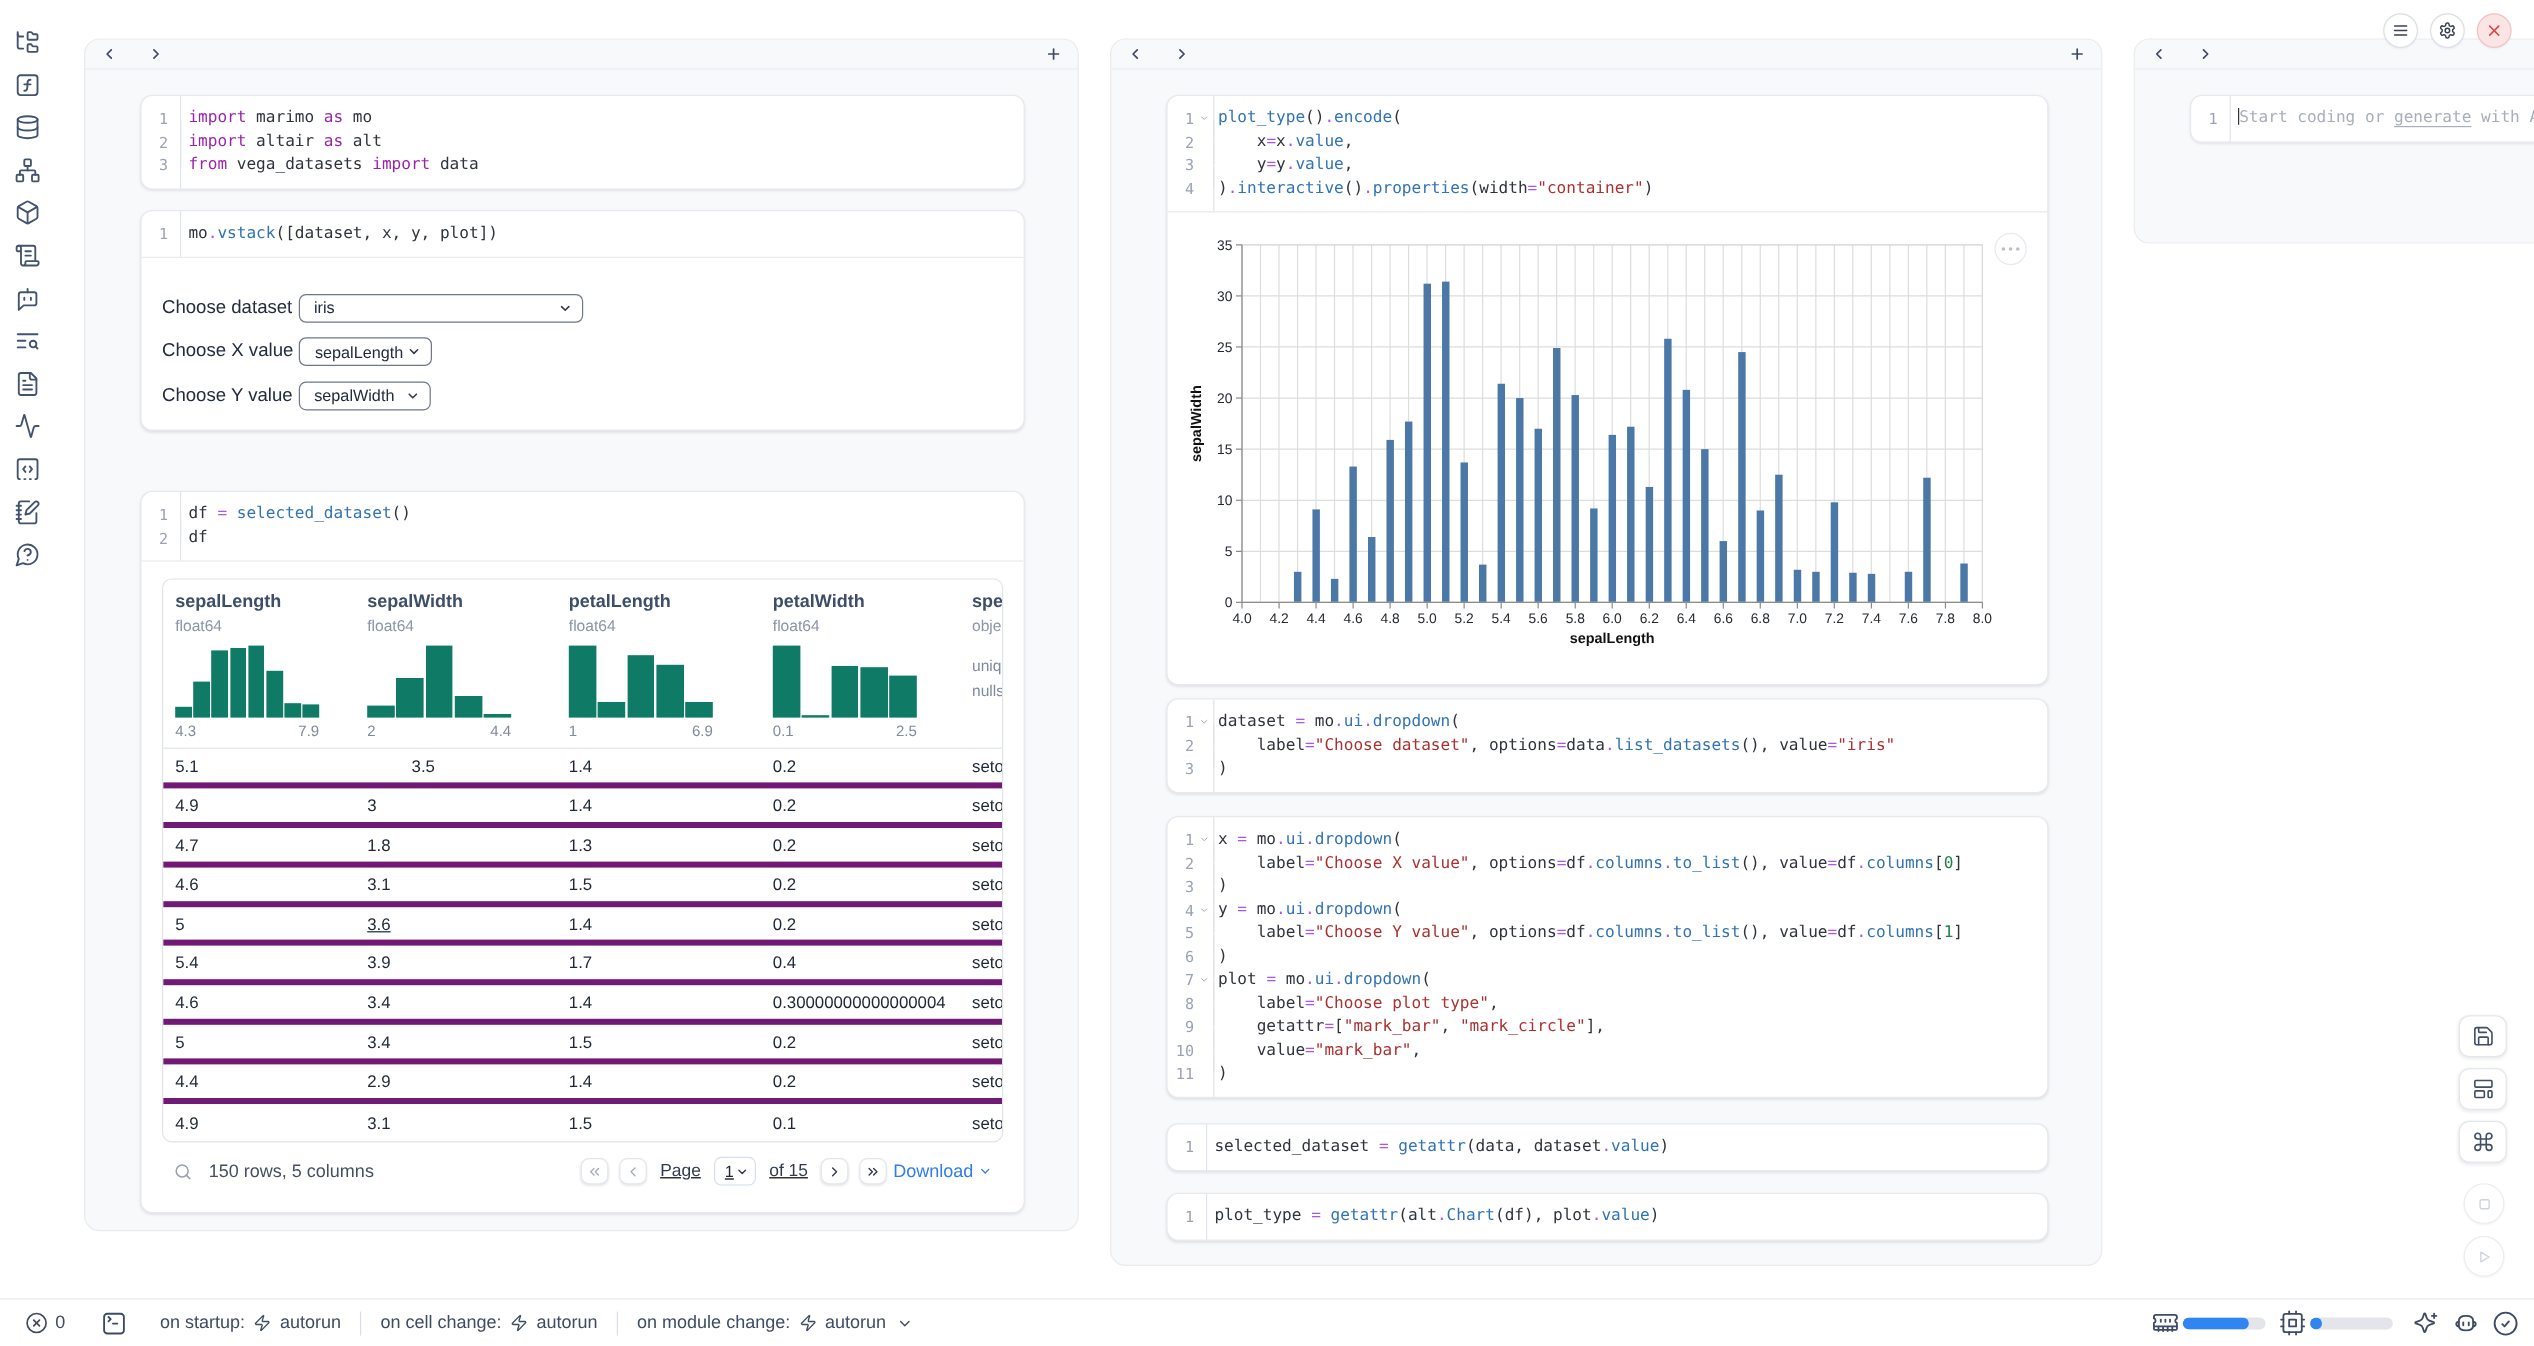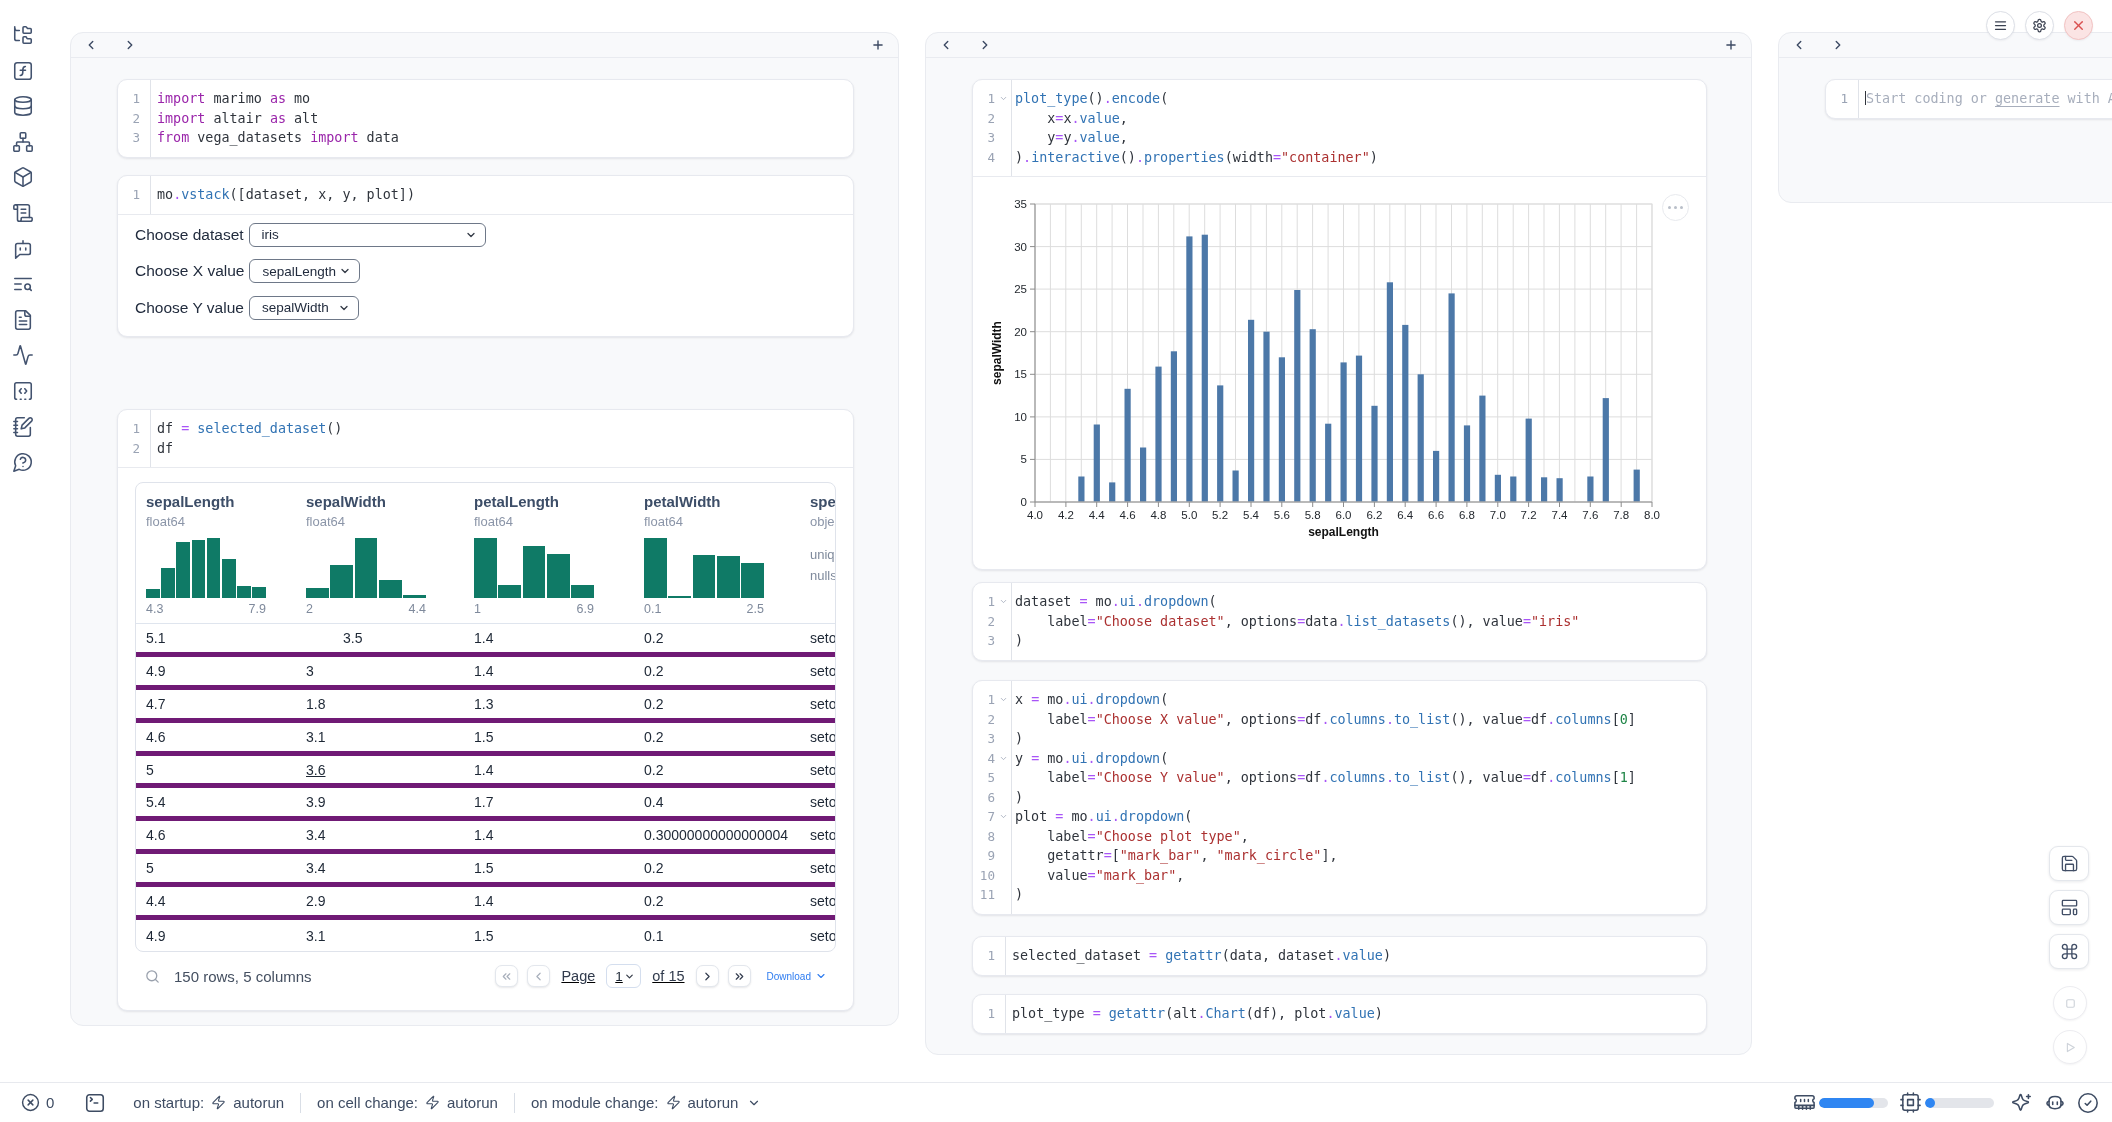--- a/index.html
+++ b/index.html
@@ -55,21 +55,21 @@
   .src .o { color:#a855f7; }
   .src .s { color:#ab3030; }
   .src .n { color:#1d8445; }
   .src .ph { color:#a7aebc; }
   .src .ph u { text-underline-offset:3px; }
   .caret { display:inline-block; width:1px; height:14px; background:#30343c; vertical-align:-2px; }
   .cell-divider { height:1px; background:#e8eaef; }
   .output { position:relative; }
 
   
-  .dd-rows { padding:2px 17px 10px; }
+  .dd-rows { padding:24px 17px 10px; }
   .dd-row { height:36.5px; display:flex; align-items:center; gap:5px; }
   .dd-label { font-size:15.5px; color:#222c3e; }
   .dd-select { height:24px; background:#fff; border:1.5px solid #6e7888;
     display:flex; align-items:center; justify-content:space-between;
     padding:0 8px 0 12px; font-size:13.5px; color:#222c3e; border-radius:6px; }
   .dd-select svg { width:12px; height:12px; stroke:#333a46; stroke-width:2.6; fill:none;
     stroke-linecap:round; stroke-linejoin:round; }
 
   
   .table-box { position:relative; margin:14px 17px 0; height:470px;
@@ -96,22 +96,22 @@
   .pg-btn { width:23px; height:22px; border-radius:7px; border:1px solid #e3e7ed; background:#fff;
     box-shadow:0 1px 2px rgba(16,24,40,.10); display:grid; place-items:center; }
   .pg-btn svg { width:13px; height:13px; stroke-width:2.2; fill:none; stroke-linecap:round; stroke-linejoin:round; }
   .pg-btn.dim svg { stroke:#a8afbb; }
   .pg-btn.on svg { stroke:#333c4e; }
   .pg-label { font-size:14.5px; color:#303a4c; margin:0 2px; }
   .pg-select { width:35px; height:24px; border:1px solid #d4deee; border-radius:6px; background:#fff;
     display:flex; align-items:center; justify-content:space-between; padding:0 5px 0 8px;
     font-size:13.5px; color:#1d2735; }
   .pg-select svg { width:11px; height:11px; stroke:#333a46; stroke-width:2.6; fill:none; stroke-linecap:round; stroke-linejoin:round; }
-  .download { margin-left:16px; display:flex; align-items:center; gap:4px;
-    font-size:10px; color:#2e7cf0; cursor:pointer; }
+  .download { margin-left:5px; display:flex; align-items:center; gap:4px;
+    font-size:15px; color:#2e7cf0; cursor:pointer; }
   .download svg { width:12px; height:12px; stroke:#2e7cf0; stroke-width:2.2; fill:none; stroke-linecap:round; stroke-linejoin:round; }
 
   
   .chart-wrap { padding:15px 0 0 17px; }
   .more-btn { position:absolute; top:17px; right:17px; width:27px; height:27px; border-radius:50%;
     background:#fff; border:1px solid #e8eaee; display:flex; align-items:center; justify-content:center; gap:2.5px; }
   .more-btn i { width:3.2px; height:3.2px; border-radius:50%; background:#b9bfc9; }
 
   
   .fab-sq { position:absolute; left:2049px; width:40px; height:35px; border-radius:9px;

